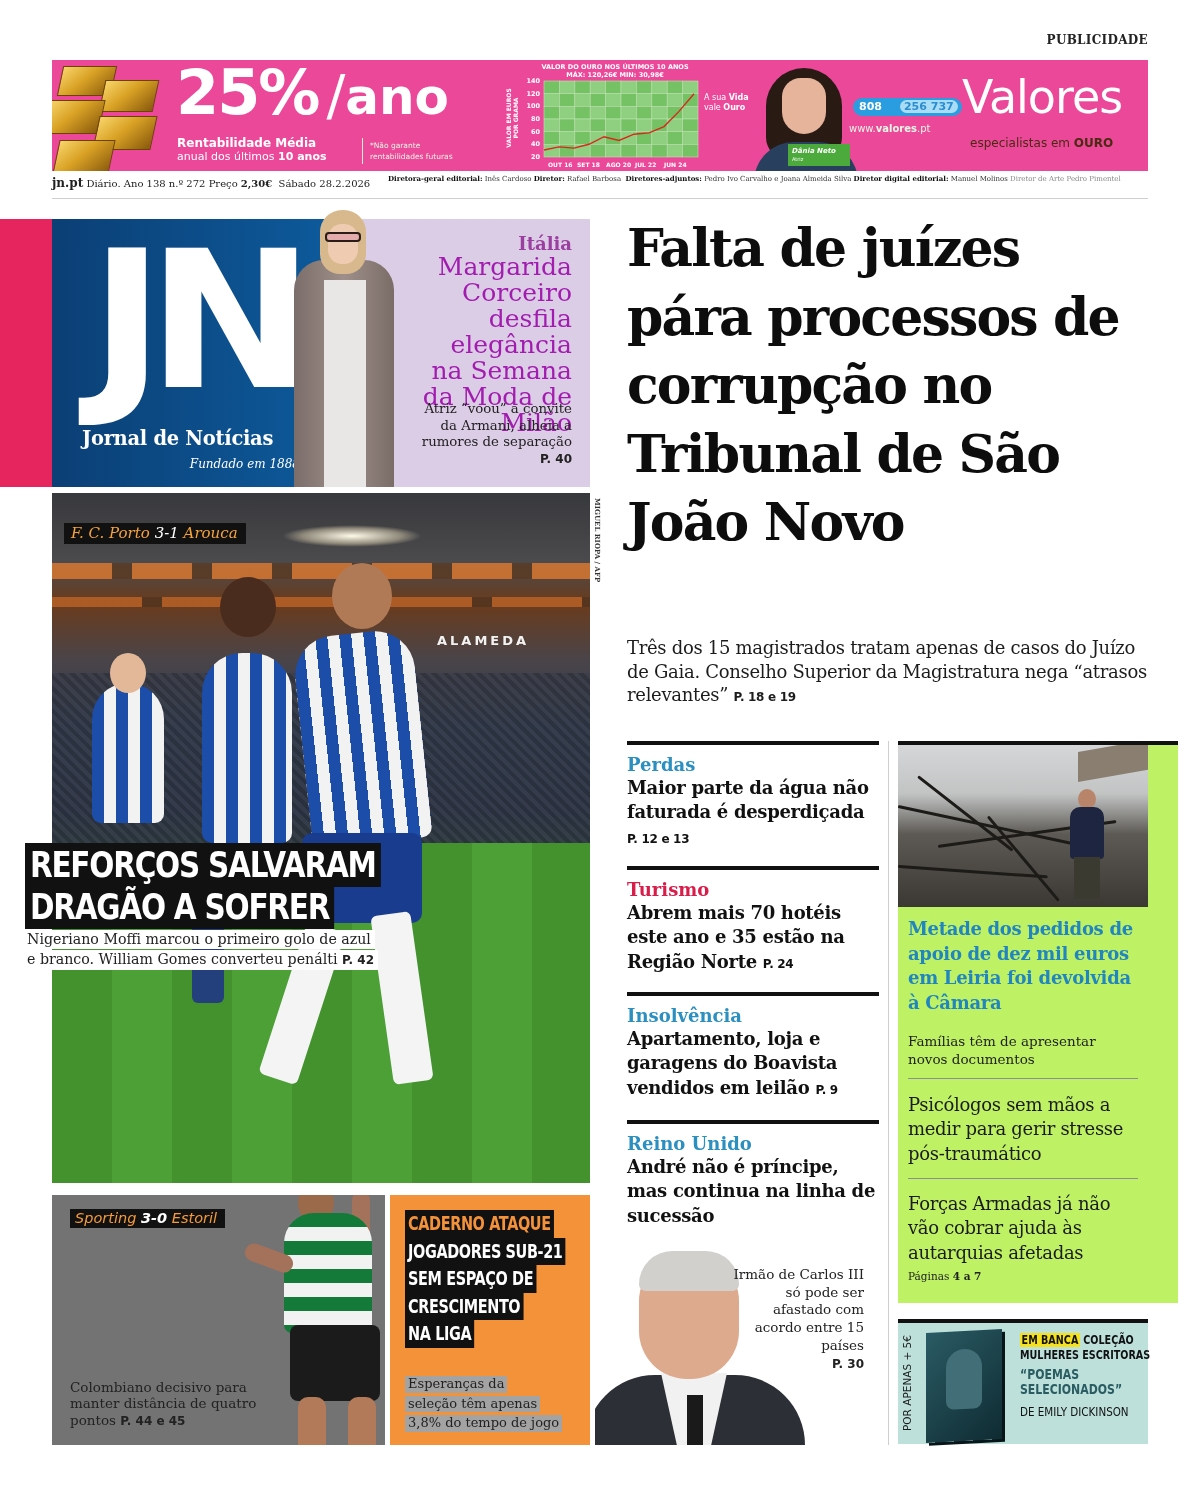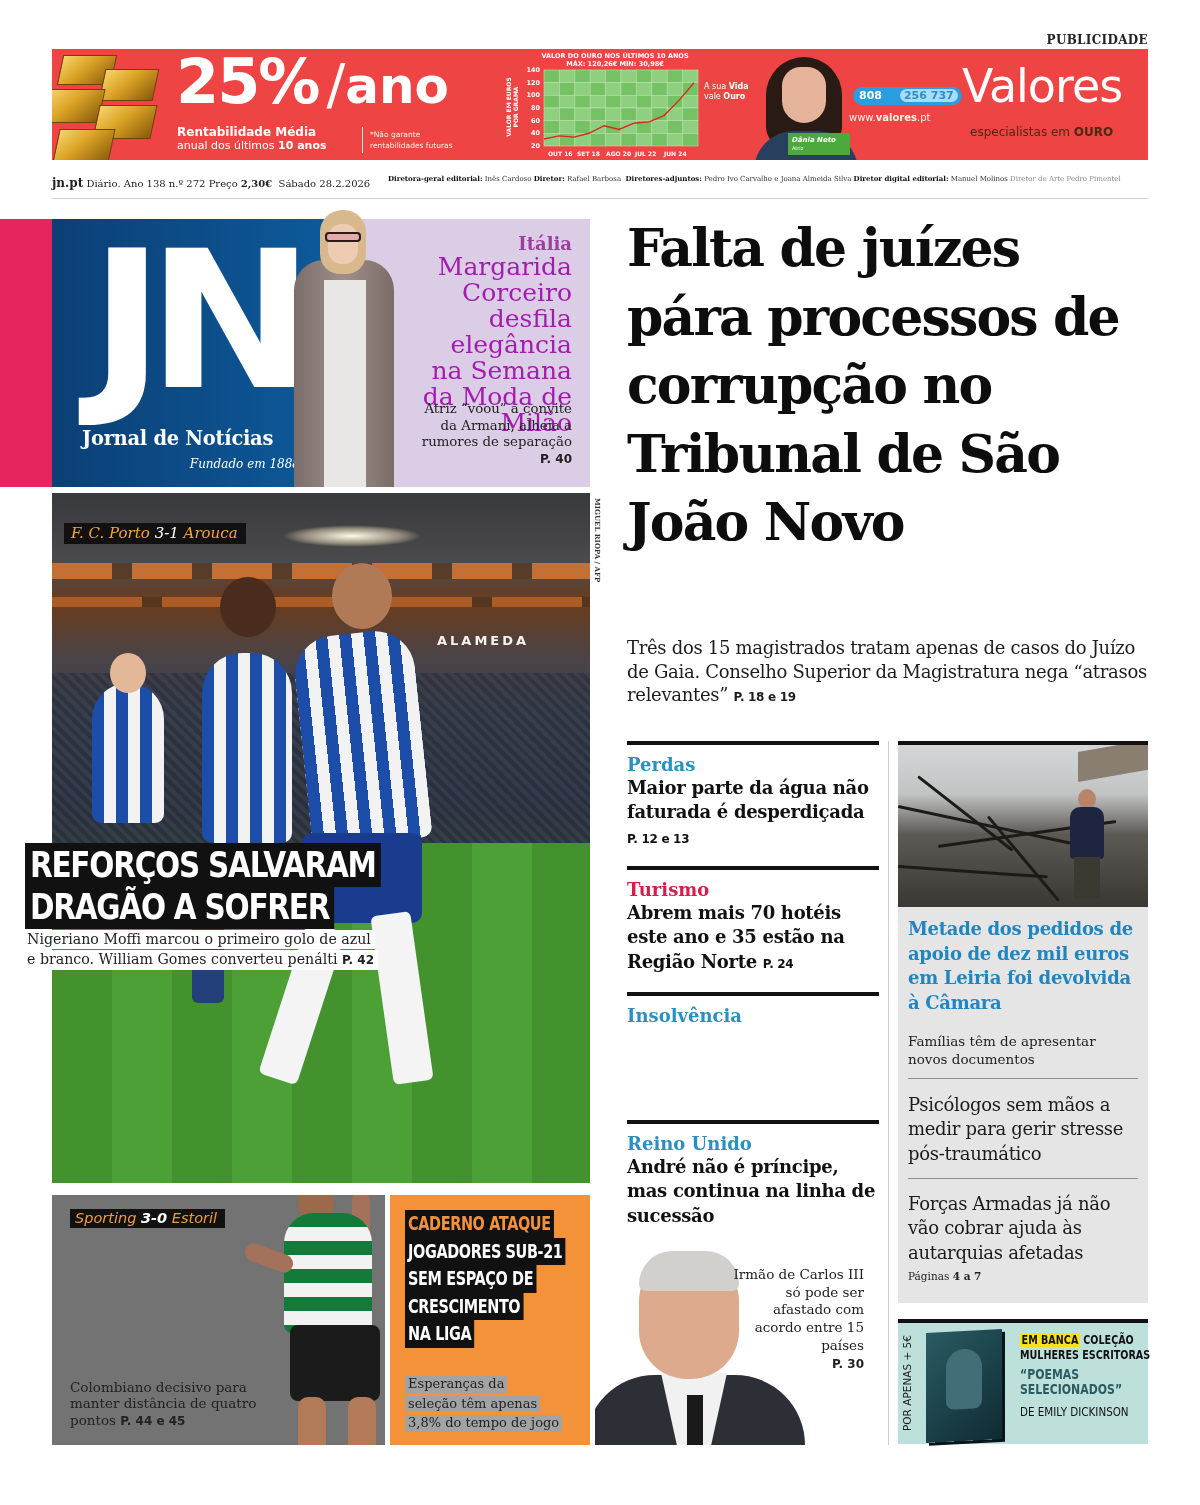--- a/index.html
+++ b/index.html
@@ -1,21 +1,21 @@
 <!DOCTYPE html>
 <html><head>
 <meta charset="utf-8">
 <style>
   * { box-sizing: border-box; margin: 0; padding: 0; }
   html, body { width: 1200px; height: 1505px; background: #ffffff; overflow: hidden; }
   body { position: relative; font-family: "DejaVu Serif", serif; color: #111; }
 
   
   .ad-label { position: absolute; right: 52px; top: 33px; font-size: 12px; font-weight: bold; letter-spacing: 0.3px; color: #222; font-family: "DejaVu Serif", serif; }
-  .ad { position: absolute; left: 52px; top: 49px; width: 1096px; height: 111px; background: #ef4444; overflow: hidden; }
+  .ad { position: absolute; left: 52px; top: 60px; width: 1096px; height: 111px; background: #ec4899; overflow: hidden; }
   .gold { position: absolute; left: 0; top: 0; width: 112px; height: 111px; }
   .gold .bar { position: absolute; background: linear-gradient(135deg, #f8d46a 0%, #d9a225 45%, #8a5a0c 100%); border: 1px solid #6b4306; }
   .ad-big { position: absolute; left: 124px; top: 2px; font-family: "DejaVu Sans", sans-serif; color: #fff; font-size: 62px; font-weight: bold; letter-spacing: -2px; line-height: 1; }
   .ad-big .slash { font-weight: normal; font-size: 56px; margin-left: 8px; letter-spacing: 0; }
   .ad-big .ano { font-size: 50px; letter-spacing: 0; }
   .ad-sub1 { position: absolute; left: 125px; top: 76px; color: #fff; font-family: "DejaVu Sans", sans-serif; font-size: 12px; font-weight: bold; }
   .ad-sub2 { position: absolute; left: 125px; top: 90px; color: #fff; font-family: "DejaVu Sans", sans-serif; font-size: 11px; }
   .ad-sub2 b { font-weight: bold; }
   .ad-div { position: absolute; left: 310px; top: 78px; width: 1px; height: 26px; background: #d7f0cf; }
   .ad-note { position: absolute; left: 318px; top: 80px; color: #e9f7e3; font-family: "DejaVu Sans", sans-serif; font-size: 7.5px; line-height: 11px; }
@@ -124,21 +124,21 @@
   .andrew-area { position: absolute; left: 595px; top: 1245px; width: 285px; height: 200px; overflow: hidden; }
   .andrew { position: absolute; left: 0; top: 10px; width: 200px; height: 200px; }
   .andrew .suit { position: absolute; left: -10px; top: 120px; width: 220px; height: 100px; background: #2c2f36; border-radius: 70px 70px 0 0; }
   .andrew .shirt { position: absolute; left: 66px; top: 118px; width: 66px; height: 90px; background: #f1f1f1; clip-path: polygon(0 0, 100% 0, 70% 100%, 30% 100%); }
   .andrew .tie { position: absolute; left: 92px; top: 140px; width: 16px; height: 60px; background: #1a1a1a; }
   .andrew .face { position: absolute; left: 44px; top: 0; width: 100px; height: 124px; border-radius: 46px 46px 48px 48px; background: #ddaa8e; }
   .andrew .hair { position: absolute; left: 44px; top: -4px; width: 100px; height: 40px; border-radius: 50px 50px 10px 10px; background: #d2d0cc; }
   .andrew-cap { position: absolute; right: 16px; top: 21px; width: 140px; text-align: right; font-size: 13.5px; line-height: 17.7px; color: #222; }
 
   
-  .rcol { position: absolute; left: 898px; top: 741px; width: 250px; height: 562px; background: #e5e5e5; }
+  .rcol { position: absolute; left: 898px; top: 741px; width: 280px; height: 562px; background: #bef264; }
   .rcol .topbar { height: 4px; background: #111; }
   .fire { position: absolute; left: 0; top: 4px; width: 250px; height: 162px; background: linear-gradient(180deg,#d4d6d8 0%, #c2c4c4 30%, #5d5a55 55%, #3b3833 100%); overflow: hidden; }
   .fire .branch { position: absolute; height: 3px; background: #1d1b18; border-radius: 2px; transform-origin: left; }
   .fire .man { position: absolute; left: 172px; top: 44px; width: 34px; height: 110px; }
   .fire .man .h { position: absolute; left: 8px; top: 0; width: 18px; height: 20px; border-radius: 50%; background: #b8856a; }
   .fire .man .b { position: absolute; left: 0; top: 18px; width: 34px; height: 52px; border-radius: 10px 10px 4px 4px; background: #1e2540; }
   .fire .man .l { position: absolute; left: 4px; top: 68px; width: 26px; height: 42px; background: #3a3a30; }
   .fire .roof { position: absolute; left: 180px; top: 0; width: 80px; height: 30px; background: #8a7e70; transform: skewY(-10deg); }
   .leiria { position: absolute; left: 10px; top: 176px; width: 235px; font-size: 18px; line-height: 24.6px; font-weight: bold; color: #2186c0; letter-spacing: -0.3px; }
   .leiria-dek { position: absolute; left: 10px; top: 291px; font-size: 13.5px; line-height: 18px; color: #222; }
@@ -380,20 +380,21 @@
   <div class="head"><span>Maior parte da água não faturada é desperdiçada</span> <span class="pg">P. 12 e 13</span></div>
 </div>
 <div class="brief" style="top:866px;">
   <div class="rule"></div>
   <span class="kick k-red">Turismo</span>
   <div class="head"><span>Abrem mais 70 hotéis este ano e 35 estão na Região Norte</span> <span class="pg">P. 24</span></div>
 </div>
 <div class="brief" style="top:992px;">
   <div class="rule"></div>
   <span class="kick k-blue">Insolvência</span>
+  <div class="head"><span>Apartamento, loja e garagens do Boavista vendidos em leilão</span> <span class="pg">P. 9</span></div>
 </div>
 <div class="brief" style="top:1120px;">
   <div class="rule"></div>
   <span class="kick k-blue">Reino Unido</span>
   <div class="head">André não é príncipe, mas continua na linha de sucessão</div>
 </div>
 
 <div class="andrew-area">
   <div class="andrew">
     <div class="suit"></div>

